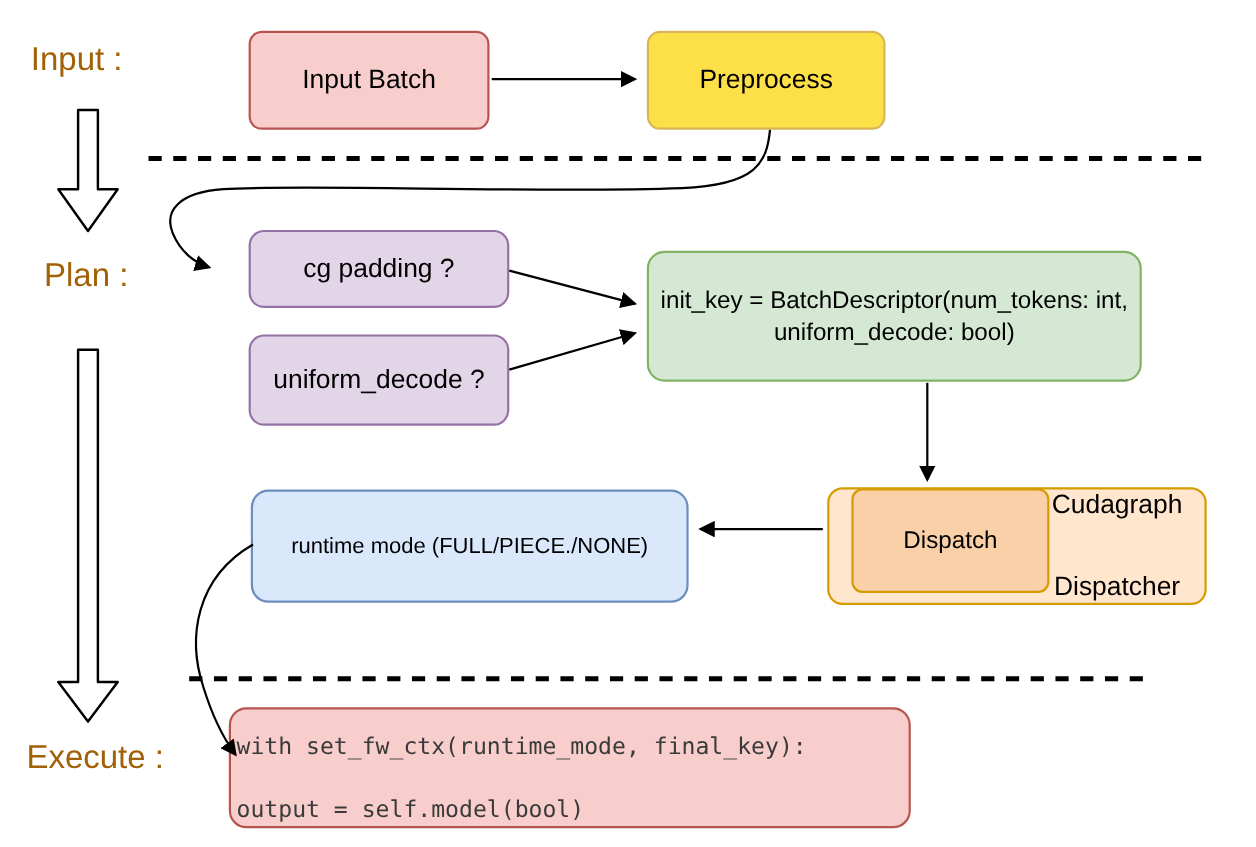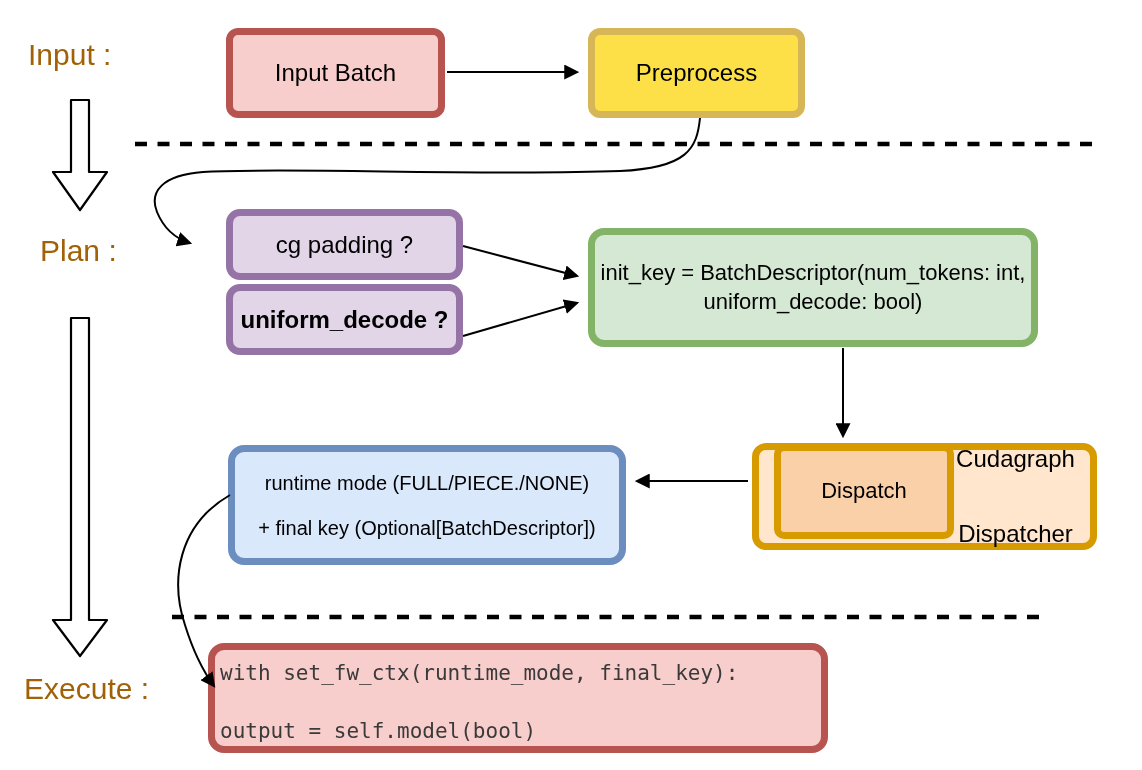--- a/index.html
+++ b/index.html
@@ -5,39 +5,39 @@
   html,body{margin:0;padding:0;background:#ffffff;}
   #canvas{
     position:relative;width:1142px;height:770px;background:#ffffff;overflow:hidden;
     font-family:"Liberation Sans",sans-serif;color:#000;
   }
   .section-label{
     position:absolute;font-weight:normal;font-size:30px;line-height:1.1;color:#a16207;
     white-space:nowrap;
   }
   .node{
-    position:absolute;box-sizing:border-box;border:7px solid #ef4444;border-radius:12px;
+    position:absolute;box-sizing:border-box;border:2px solid #ef4444;border-radius:12px;
     display:flex;flex-direction:column;align-items:center;justify-content:center;
     text-align:center;line-height:1.3;
   }
   .node span{display:block;white-space:nowrap;}
   .red    {background:#f8cecc;border-color:#b85450;}
   .yellow {background:#fde047;border-color:#d6b656;}
   .purple {background:#e1d5e7;border-color:#9673a6;}
   .green  {background:#d5e8d4;border-color:#82b366;}
   .blue   {background:#dae8fc;border-color:#6c8ebf;}
   .orange-light{background:#ffe6cc;border-color:#d79b00;}
   .orange-deep {background:#fad0a8;border-color:#d79b00;}
 
   #input-batch   {left:226px;top:28px;width:219px;height:90px;font-size:24px;}
   #preprocess    {left:588px;top:28px;width:217px;height:90px;font-size:24px;}
   #cg-padding    {left:226px;top:209px;width:237px;height:71px;font-size:24px;border-radius:14px;}
-  #uniform-decode{left:226px;top:284px;width:237px;height:71px;font-size:24px;border-radius:14px;font-weight:bold;}
+  #uniform-decode{left:226px;top:304px;width:237px;height:83px;font-size:24px;border-radius:14px;}
   #init-key      {left:588px;top:228px;width:450px;height:119px;font-size:22px;border-radius:16px;}
-  #runtime-mode  {left:228px;top:445px;width:398px;height:120px;font-size:20px;border-radius:16px;gap:19px;}
+  #runtime-mode  {left:228px;top:445px;width:398px;height:103px;font-size:20px;border-radius:16px;gap:19px;}
   #cudagraph-outer{left:752px;top:443px;width:345px;height:107px;border-radius:14px;}
   #dispatch-inner{left:753px;top:444px;width:180px;height:95px;font-size:22px;border-radius:10px;margin-left:21px;}
   #cudagraph-label{
     position:absolute;left:934px;top:443px;width:163px;height:107px;
     display:flex;flex-direction:column;align-items:center;justify-content:space-between;
     font-size:24px;line-height:1.35;text-align:center;
   }
   #execute-code{
     left:208px;top:643px;width:620px;height:110px;border-radius:16px;
     align-items:flex-start;justify-content:flex-end;
@@ -73,21 +73,20 @@
     <span>uniform_decode ?</span>
   </div>
 
   <div class="node green" id="init-key">
     <span>init_key = BatchDescriptor(num_tokens: int,</span>
     <span>uniform_decode: bool)</span>
   </div>
 
   <div class="node blue" id="runtime-mode">
     <span>runtime mode (FULL/PIECE./NONE)</span>
-    <span>+ final key (Optional[BatchDescriptor])</span>
   </div>
 
   <div class="node orange-light" id="cudagraph-outer"></div>
   <div class="node orange-deep" id="dispatch-inner">
     <span>Dispatch</span>
   </div>
   <div id="cudagraph-label">
     <span>Cudagraph</span>
     <span>Dispatcher</span>
   </div>

